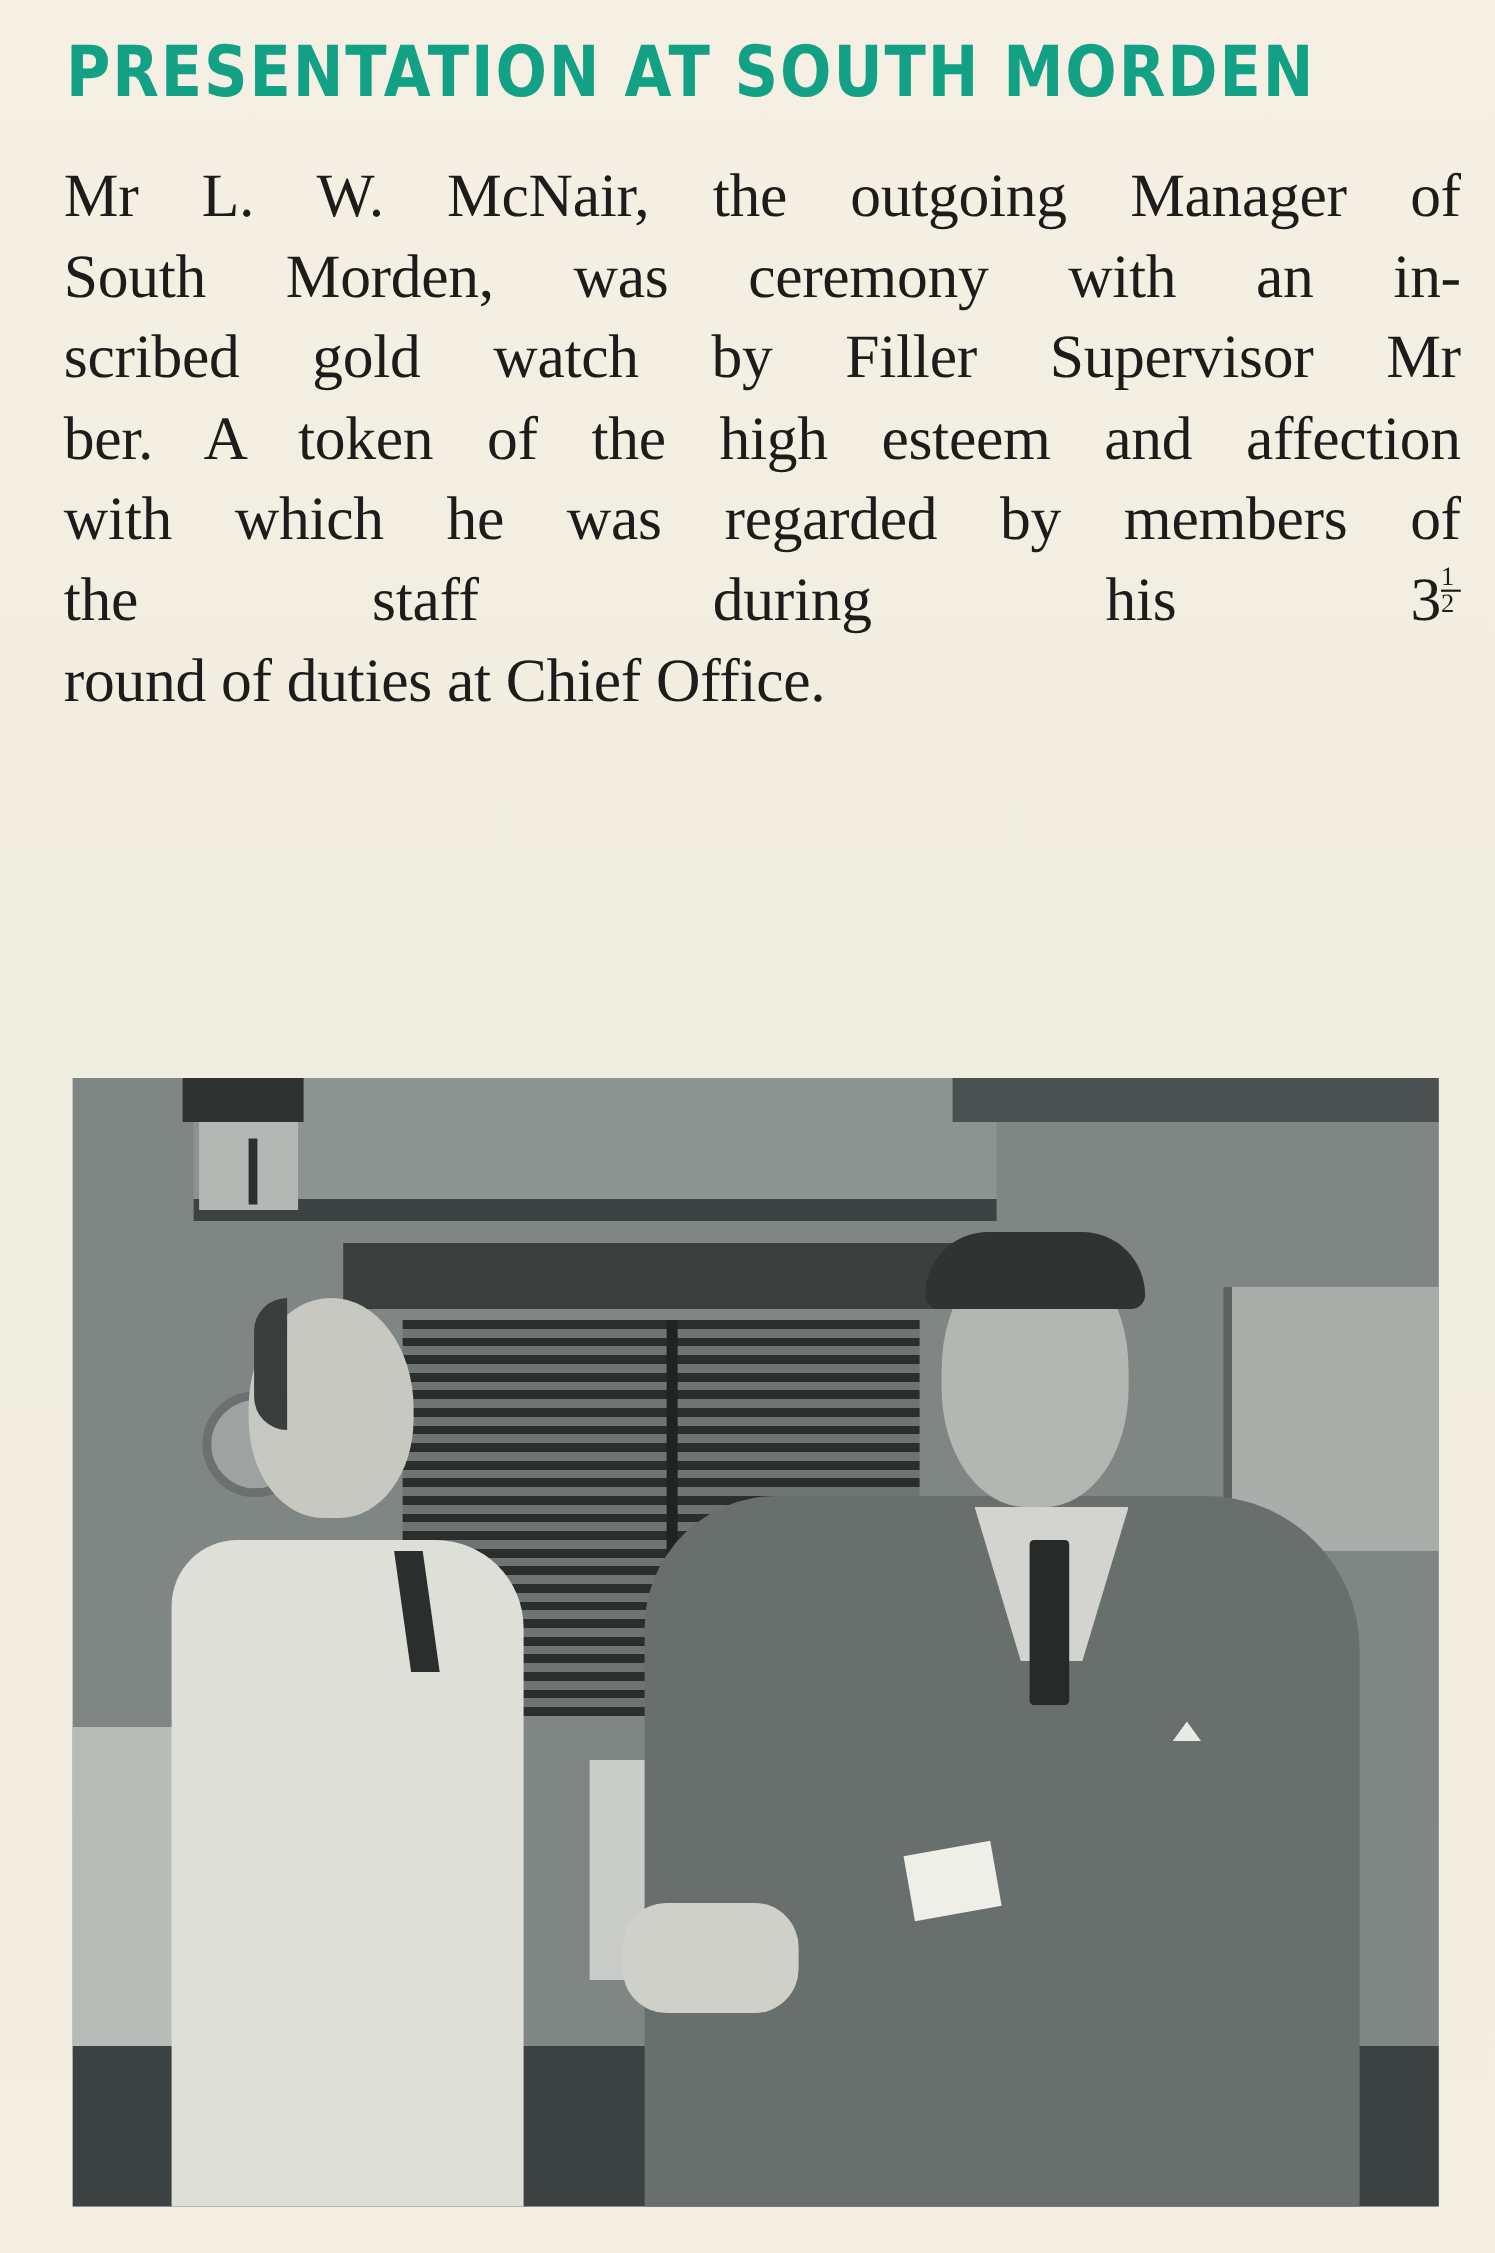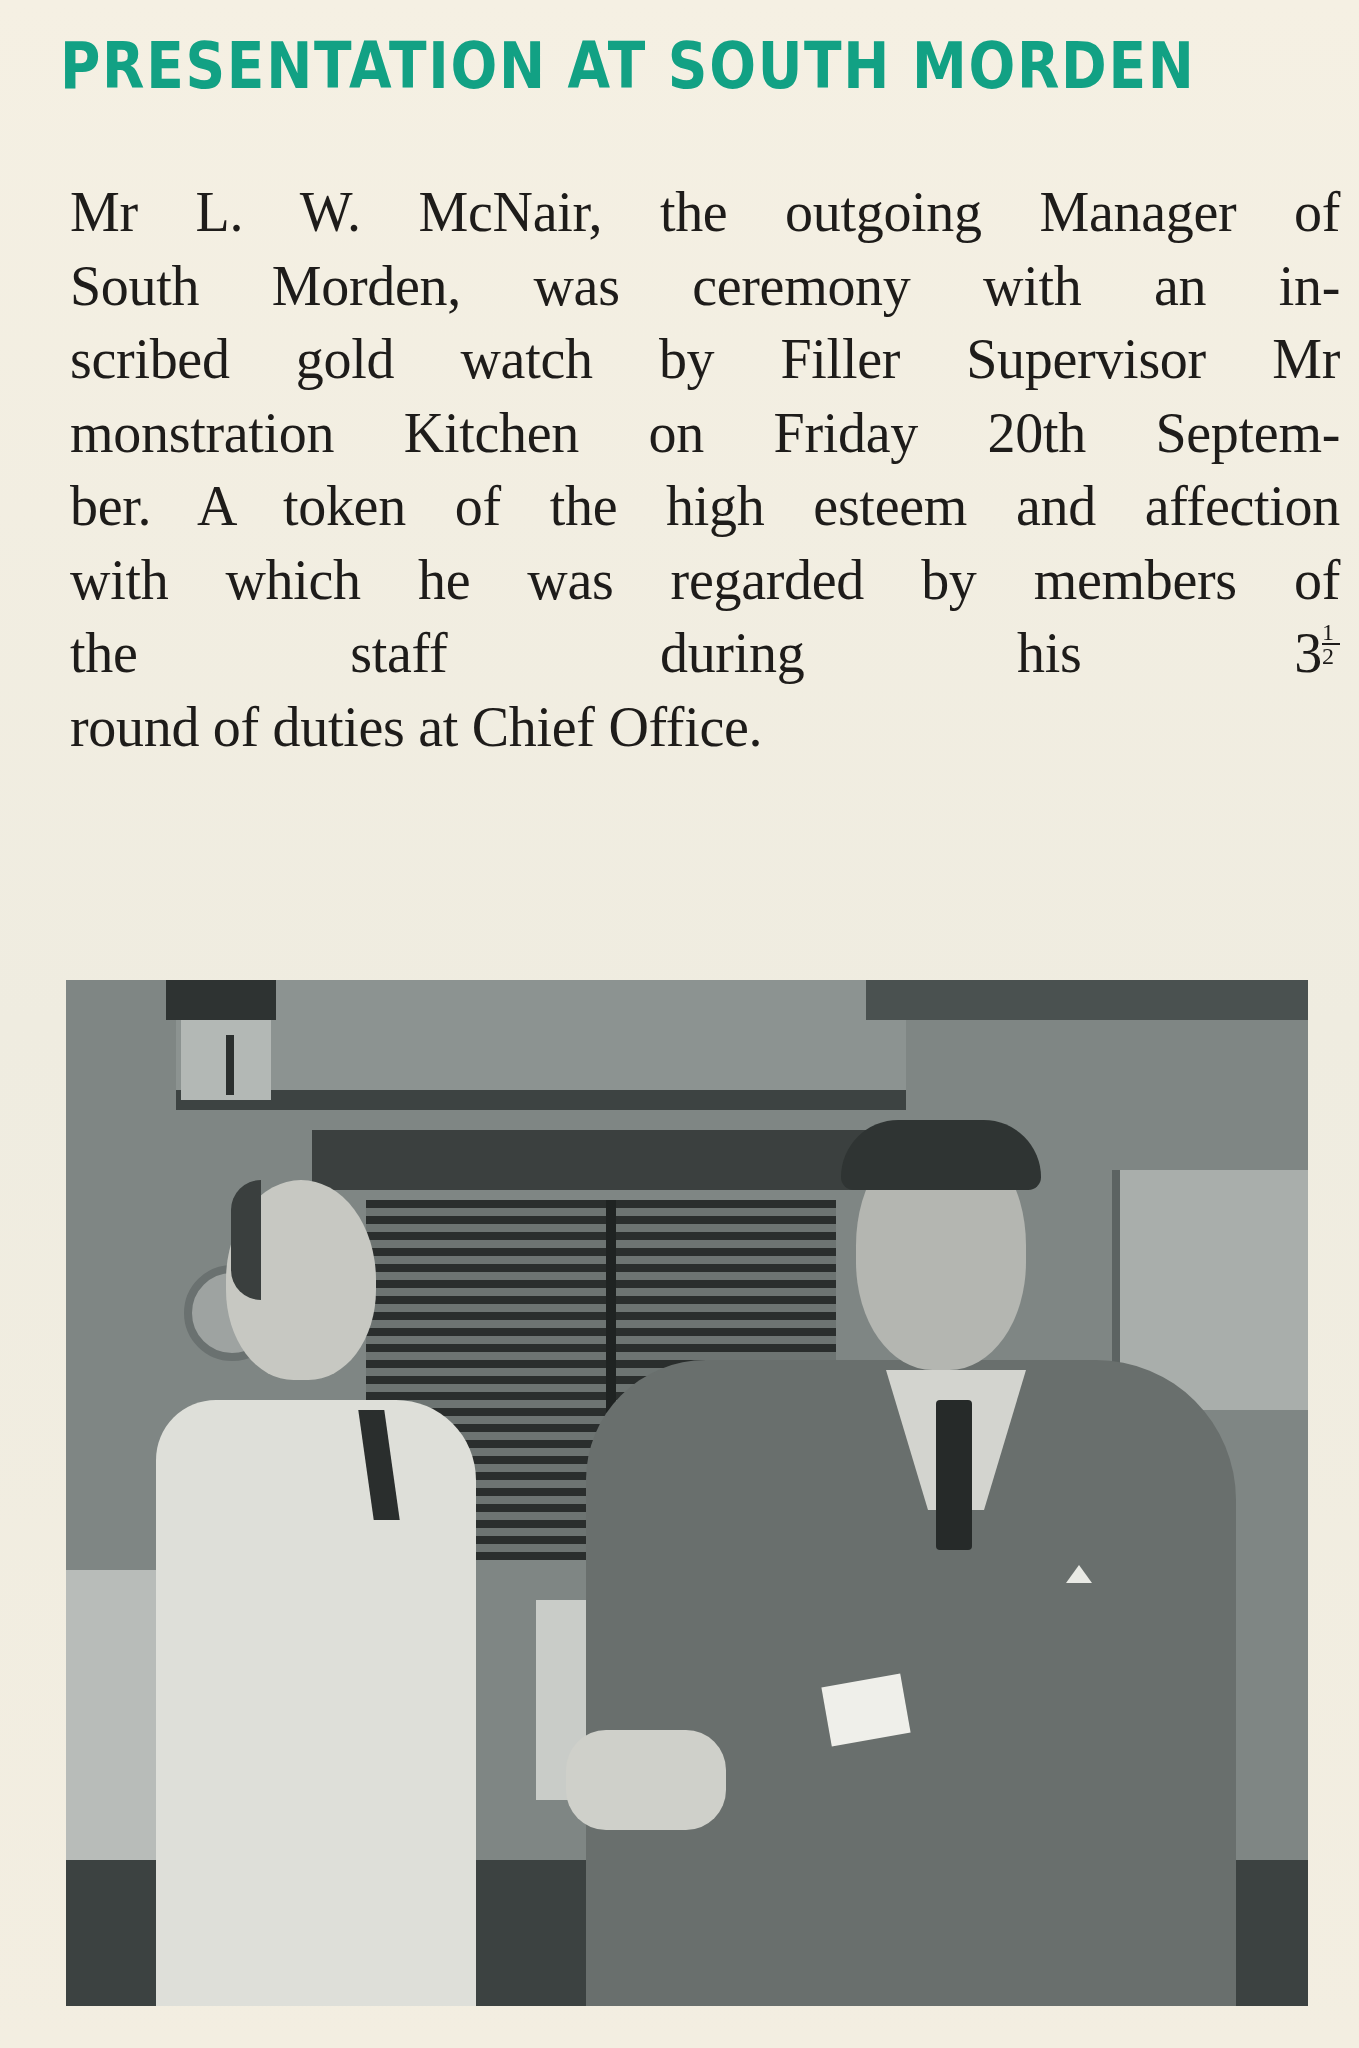--- a/index.html
+++ b/index.html
@@ -22,23 +22,22 @@
     font-size: 64px;
     letter-spacing: 2px;
     color: #12a184;
     white-space: nowrap;
     transform: scaleX(0.86);
     transform-origin: left top;
     line-height: 80px;
   }
   .body-text {
     position: absolute;
-    left: 58px; top: 176px;
+    left: 58px; top: 142px;
     width: 1270px;
-    margin-left: 12px;
   }
   .body-text .line {
     display: block;
     font-size: 56px;
     line-height: 73.5px;
     color: #1e1c1a;
     text-align: justify;
     text-align-last: justify;
     white-space: nowrap;
     height: 73.5px;
@@ -96,21 +95,20 @@
 <body>
 
 <div class="page">
 
   <div class="headline">PRESENTATION AT SOUTH MORDEN</div>
 
   <div class="body-text">
     <span class="line">Mr L. W. McNair, the outgoing Manager of</span>
     <span class="line">South Morden, was ceremony with an in-</span>
     <span class="line">scribed gold watch by Filler Supervisor Mr</span>
-    <span class="line">monstration Kitchen on Friday 20th Septem-</span>
     <span class="line">ber. A token of the high esteem and affection</span>
     <span class="line">with which he was regarded by members of</span>
     <span class="line"><span>the staff during his 3</span><span class="frac"><span class="num">1</span><span class="den">2</span></span></span>
     <span class="line last">round of duties at Chief Office.</span>
   </div>
 
   <div class="photo" title="Black-and-white photograph in a kitchen: Mr A. E. Norris (left, white coat) shaking hands with Mr L. W. McNair (right, suit) holding a small package">
     <div class="ph ceiling-hood"></div>
     <div class="ph hood-dark"></div>
     <div class="ph hood-sign"></div>

